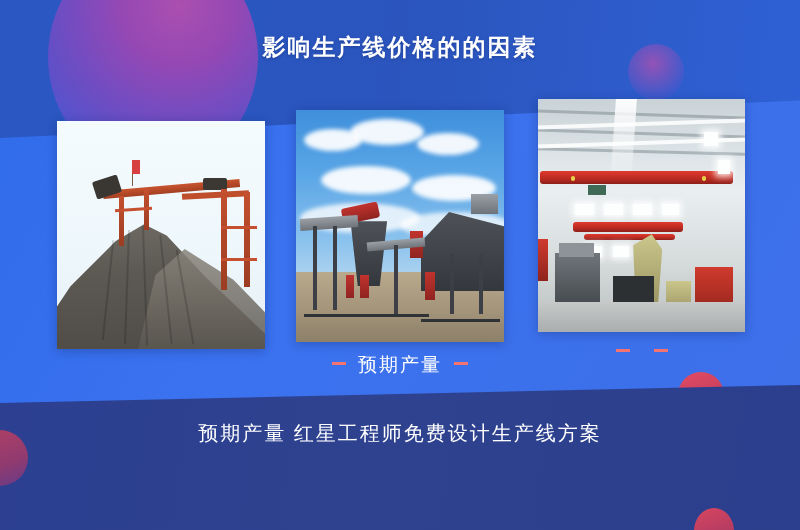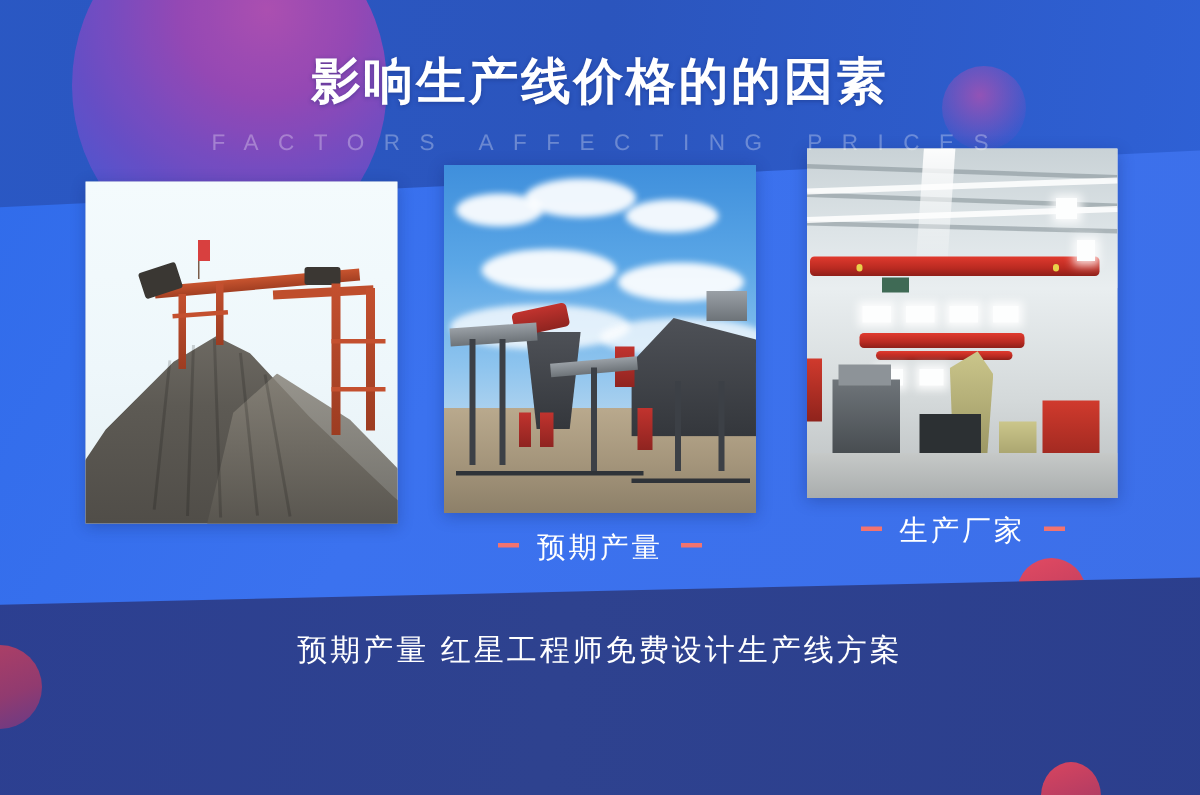--- a/index.html
+++ b/index.html
@@ -58,21 +58,21 @@
     position: absolute; left: 694px; top: 508px;
     width: 40px; height: 46px; border-radius: 50%;
     background: linear-gradient(160deg, #d8455f 0%, #b33c63 60%, #8d3a78 100%);
   }
 
   
   .header { position: absolute; left: 0; top: 0; width: 800px; z-index: 5; }
   .title {
     text-align: center;
     color: #ffffff;
-    font-size: 33px;
+    font-size: 23px;
     font-weight: bold;
     letter-spacing: 2px;
     margin-top: 32px;
     text-shadow: 0 1px 3px rgba(20,40,110,.45);
   }
   .subtitle {
     text-align: center;
     color: rgba(255,255,255,.30);
     font-size: 15px;
     font-weight: normal;
@@ -220,21 +220,20 @@
   <div class="bg-top-band"></div>
   <div class="bg-ellipse-purple"></div>
   <div class="bg-circle-small"></div>
   <div class="bg-circle-red-right"></div>
   <div class="bg-bottom-band"></div>
   <div class="bg-circle-red-left"></div>
   <div class="bg-circle-red-bottom"></div>
 
   <div class="header">
     <div class="title">影响生产线价格的的因素</div>
-    <div class="subtitle">FACTORS AFFECTING PRICES</div>
   </div>
 
   <div class="cards">
 
     <div class="card" id="card-1">
       <div class="photo">
         <div class="p1-sky"></div>
         <div class="p1-pile"></div>
         <div class="p1-pile2"></div>
         <div class="p1-streak" style="left:24%;top:52%;width:2px;height:44%;transform:rotate(6deg)"></div>
@@ -319,21 +318,21 @@
         <div class="p3-mach" style="left:8%;top:66%;width:22%;height:26%"></div>
         <div class="p3-mach" style="left:10%;top:62%;width:17%;height:6%;background:#8d9398"></div>
         <div class="p3-mach-y" style="left:46%;top:58%;width:14%;height:30%;clip-path:polygon(0% 16%,64% 0%,100% 22%,86% 100%,8% 100%)"></div>
         <div class="p3-mach" style="left:36%;top:76%;width:20%;height:14%;background:#2c3033"></div>
         <div class="p3-mach-y" style="left:62%;top:78%;width:12%;height:14%"></div>
         <div class="p3-mach-r" style="left:76%;top:72%;width:18%;height:22%"></div>
         <div class="p3-mach-r" style="left:0%;top:60%;width:5%;height:18%"></div>
         <div class="p3-floor"></div>
       </div>
       <div class="caption">
-        <span class="dash"></span><span>生产厂家</span><span class="dash"></span>
+        <span class="dash"></span><span class="dash"></span>
       </div>
     </div>
 
   </div>
 
   <div class="bottom bottom-line1">预期产量 红星工程师免费设计生产线方案</div>
 
 </div>
 
 </body></html>

